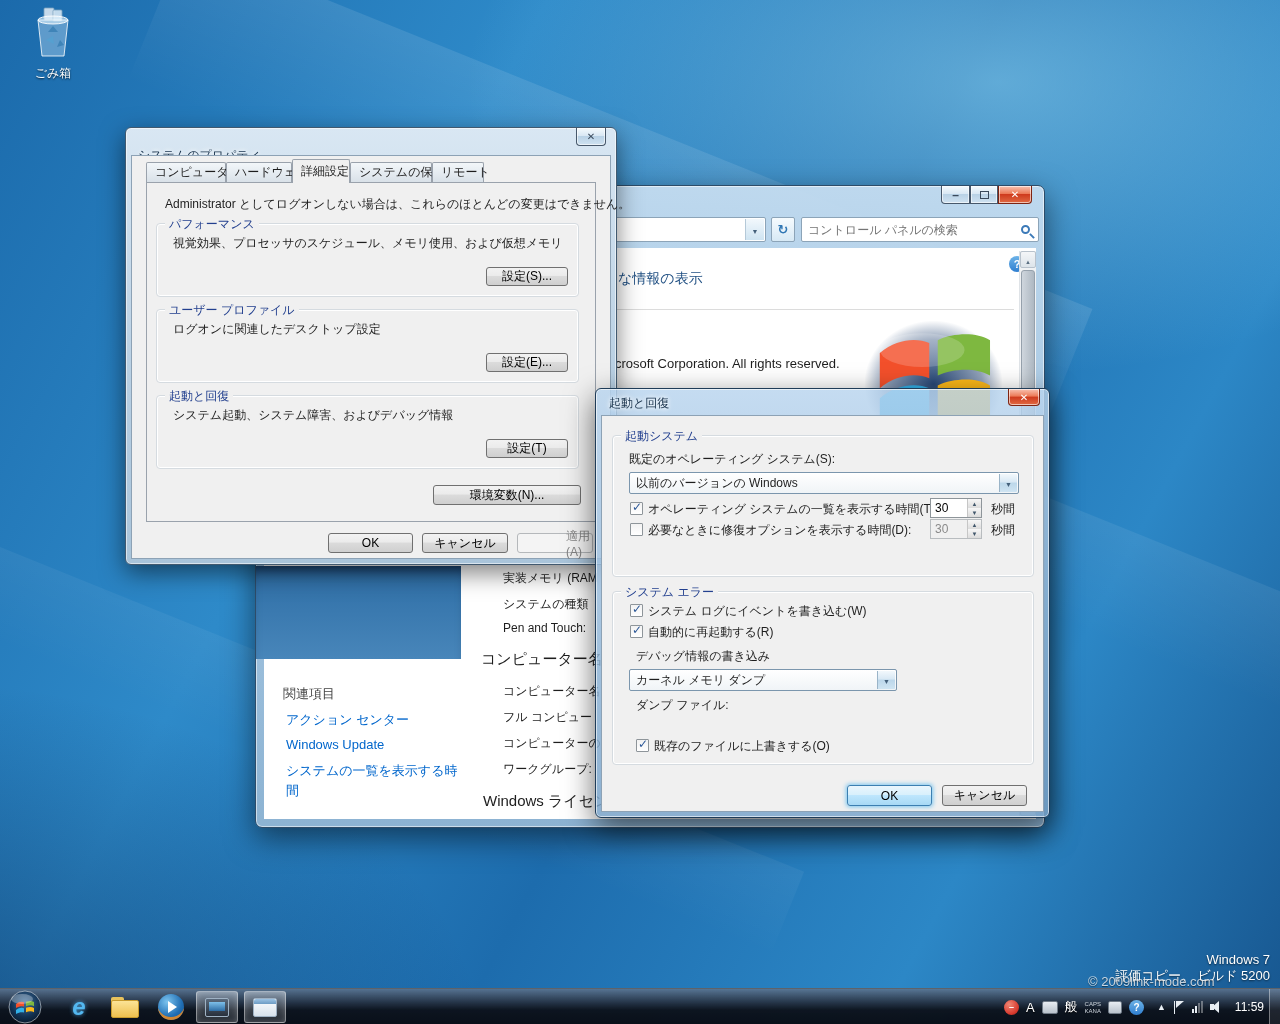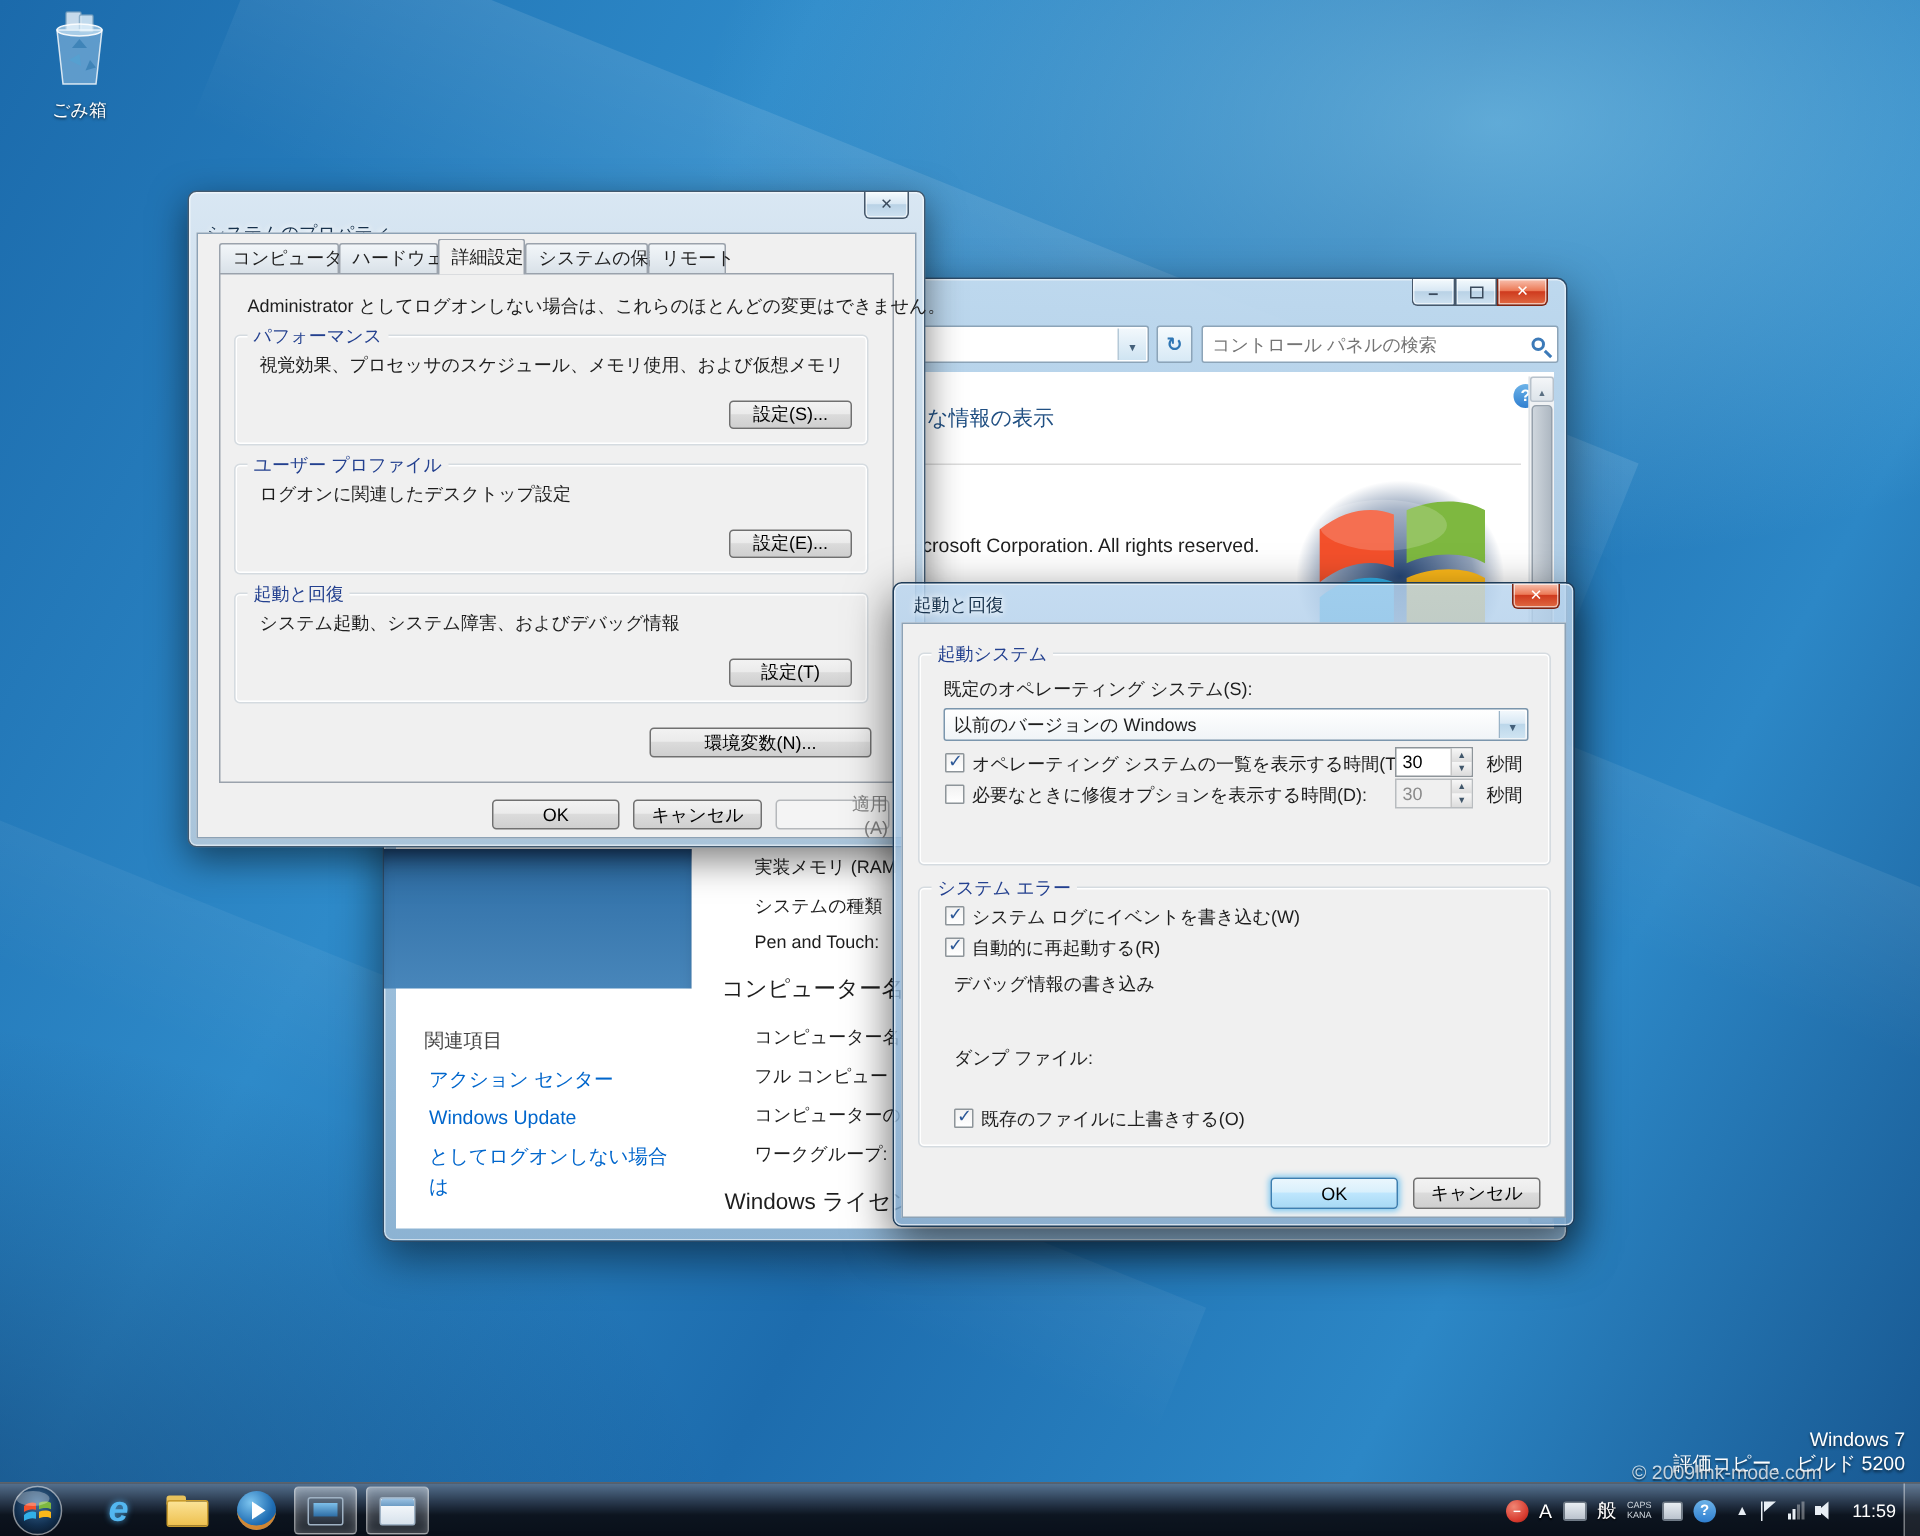--- a/index.html
+++ b/index.html
@@ -27,21 +27,21 @@
   .g-dd::before{content:"▼";font-size:7px;}
   .g-up::before{content:"▲";font-size:6px;}
   .g-dn::before{content:"▼";font-size:6px;}
   .g-refresh::before{content:"↻";font-size:13px;color:#2f76b4;font-weight:bold;}
   .dlg-title{font-size:12px;color:#17314b;text-shadow:0 0 4px #fff,0 0 6px #fff;white-space:nowrap;}
 
   
   .dlg-body{position:absolute;background:#f0f0f0;border:1px solid #8da2b5;}
   .btn{position:absolute;display:flex;align-items:center;justify-content:center;font-size:12px;color:#000;
     border:1px solid #707070;border-radius:3px;
-    background:linear-gradient(#f2f2f2,#ebebeb 45%,#dbdbdb 50%,#cfcfcf);text-align:right;}
+    background:linear-gradient(#f2f2f2,#ebebeb 45%,#dbdbdb 50%,#cfcfcf);}
   .btn.default{border-color:#3c7fb1;box-shadow:0 0 4px 1px #79c6f0;
     background:linear-gradient(#eaf6fd,#d9f0fc 45%,#bee6fd 50%,#a7d9f5);}
   .btn.disabled{color:#838383;background:#f4f4f4;border-color:#b5b8bb;}
   .groupbox{position:absolute;border:1px solid #d5dbe0;border-radius:4px;box-shadow:inset 0 0 0 1px #fff;}
   .gb-title{position:absolute;top:-8px;left:8px;background:#f0f0f0;padding:0 4px;color:#23408f;white-space:nowrap;}
   .tab{position:absolute;height:20px;display:flex;align-items:center;padding:0 8px;font-size:12px;white-space:nowrap;
     border:1px solid #9aa2ac;border-bottom:none;border-radius:2px 2px 0 0;
     background:linear-gradient(#f2f6f9,#e7edf2 45%,#d9e1e8);z-index:1;}
   .tab.active{background:#f0f0f0;z-index:3;}
   .tabpanel{position:absolute;border:1px solid #9aa2ac;background:#f0f0f0;z-index:2;}
@@ -160,21 +160,21 @@
       <div class="lbl" style="left:217px;top:402px;font-size:15px;">コンピューター名、</div>
       <div class="lbl" style="left:239px;top:435px;">コンピューター名</div>
       <div class="lbl" style="left:239px;top:461px;">フル コンピュー</div>
       <div class="lbl" style="left:239px;top:487px;">コンピューターの</div>
       <div class="lbl" style="left:239px;top:513px;">ワークグループ:</div>
       <div class="lbl" style="left:219px;top:544px;font-size:15px;">Windows ライセンス</div>
 
       <div class="lbl" style="left:19px;top:437px;color:#444;font-size:13px;">関連項目</div>
       <div class="link abs" style="left:22px;top:463px;font-size:13px;">アクション センター</div>
       <div class="link abs" style="left:22px;top:489px;font-size:13px;">Windows Update</div>
-      <div class="link abs" style="left:22px;top:513px;width:172px;white-space:normal;line-height:20px;font-size:13px;">としてログオンしない場合は</div>
+      <div class="link abs" style="left:22px;top:513px;width:172px;white-space:normal;line-height:20px;font-size:13px;">システムの一覧を表示する時間</div>
 
       <div class="abs" style="left:745px;top:8px;width:16px;height:16px;border-radius:50%;background:linear-gradient(#6db3e8,#2f7fd0);color:#fff;font-size:11px;font-weight:bold;display:flex;align-items:center;justify-content:center;">?</div>
 
       <div class="abs" style="right:0;top:3px;bottom:3px;width:17px;background:#f0f2f4;border-left:1px solid #dfe3e7;">
         <div class="sb-btn" style="top:0;">
             <span class="g-up"></span>
           </div>
         <div class="abs" style="left:1px;right:1px;top:19px;height:225px;background:linear-gradient(90deg,#cfd6dd,#aeb8c2);border:1px solid #96a1ac;border-radius:3px;"></div>
         <div class="sb-btn" style="top:auto;bottom:0;">
             <span class="g-dn"></span>
@@ -275,20 +275,26 @@
       </div>
 
       <div class="groupbox" style="left:10px;width:422px;top:175px;height:174px;">
         <span class="gb-title">システム エラー</span>
         <div class="cb checked" style="left:17px;top:12px;"></div>
         <div class="lbl" style="left:35px;top:11px;">システム ログにイベントを書き込む(W)</div>
         <div class="cb checked" style="left:17px;top:33px;"></div>
         <div class="lbl" style="left:35px;top:32px;">自動的に再起動する(R)</div>
 
         <div class="lbl" style="left:23px;top:56px;">デバッグ情報の書き込み</div>
+        <div class="combo" style="left:16px;top:77px;width:268px;height:22px;">
+          <span>カーネル メモリ ダンプ</span>
+          <span class="arrowzone">
+              <span class="g-dd"></span>
+            </span>
+        </div>
         <div class="lbl" style="left:23px;top:105px;">ダンプ ファイル:</div>
         <div class="cb checked" style="left:23px;top:147px;"></div>
         <div class="lbl" style="left:41px;top:146px;">既存のファイルに上書きする(O)</div>
       </div>
 
       <div class="btn default" style="left:245px;top:369px;width:85px;height:21px;">OK</div>
       <div class="btn" style="left:340px;top:369px;width:85px;height:21px;">キャンセル</div>
     </div>
   </div>
 

